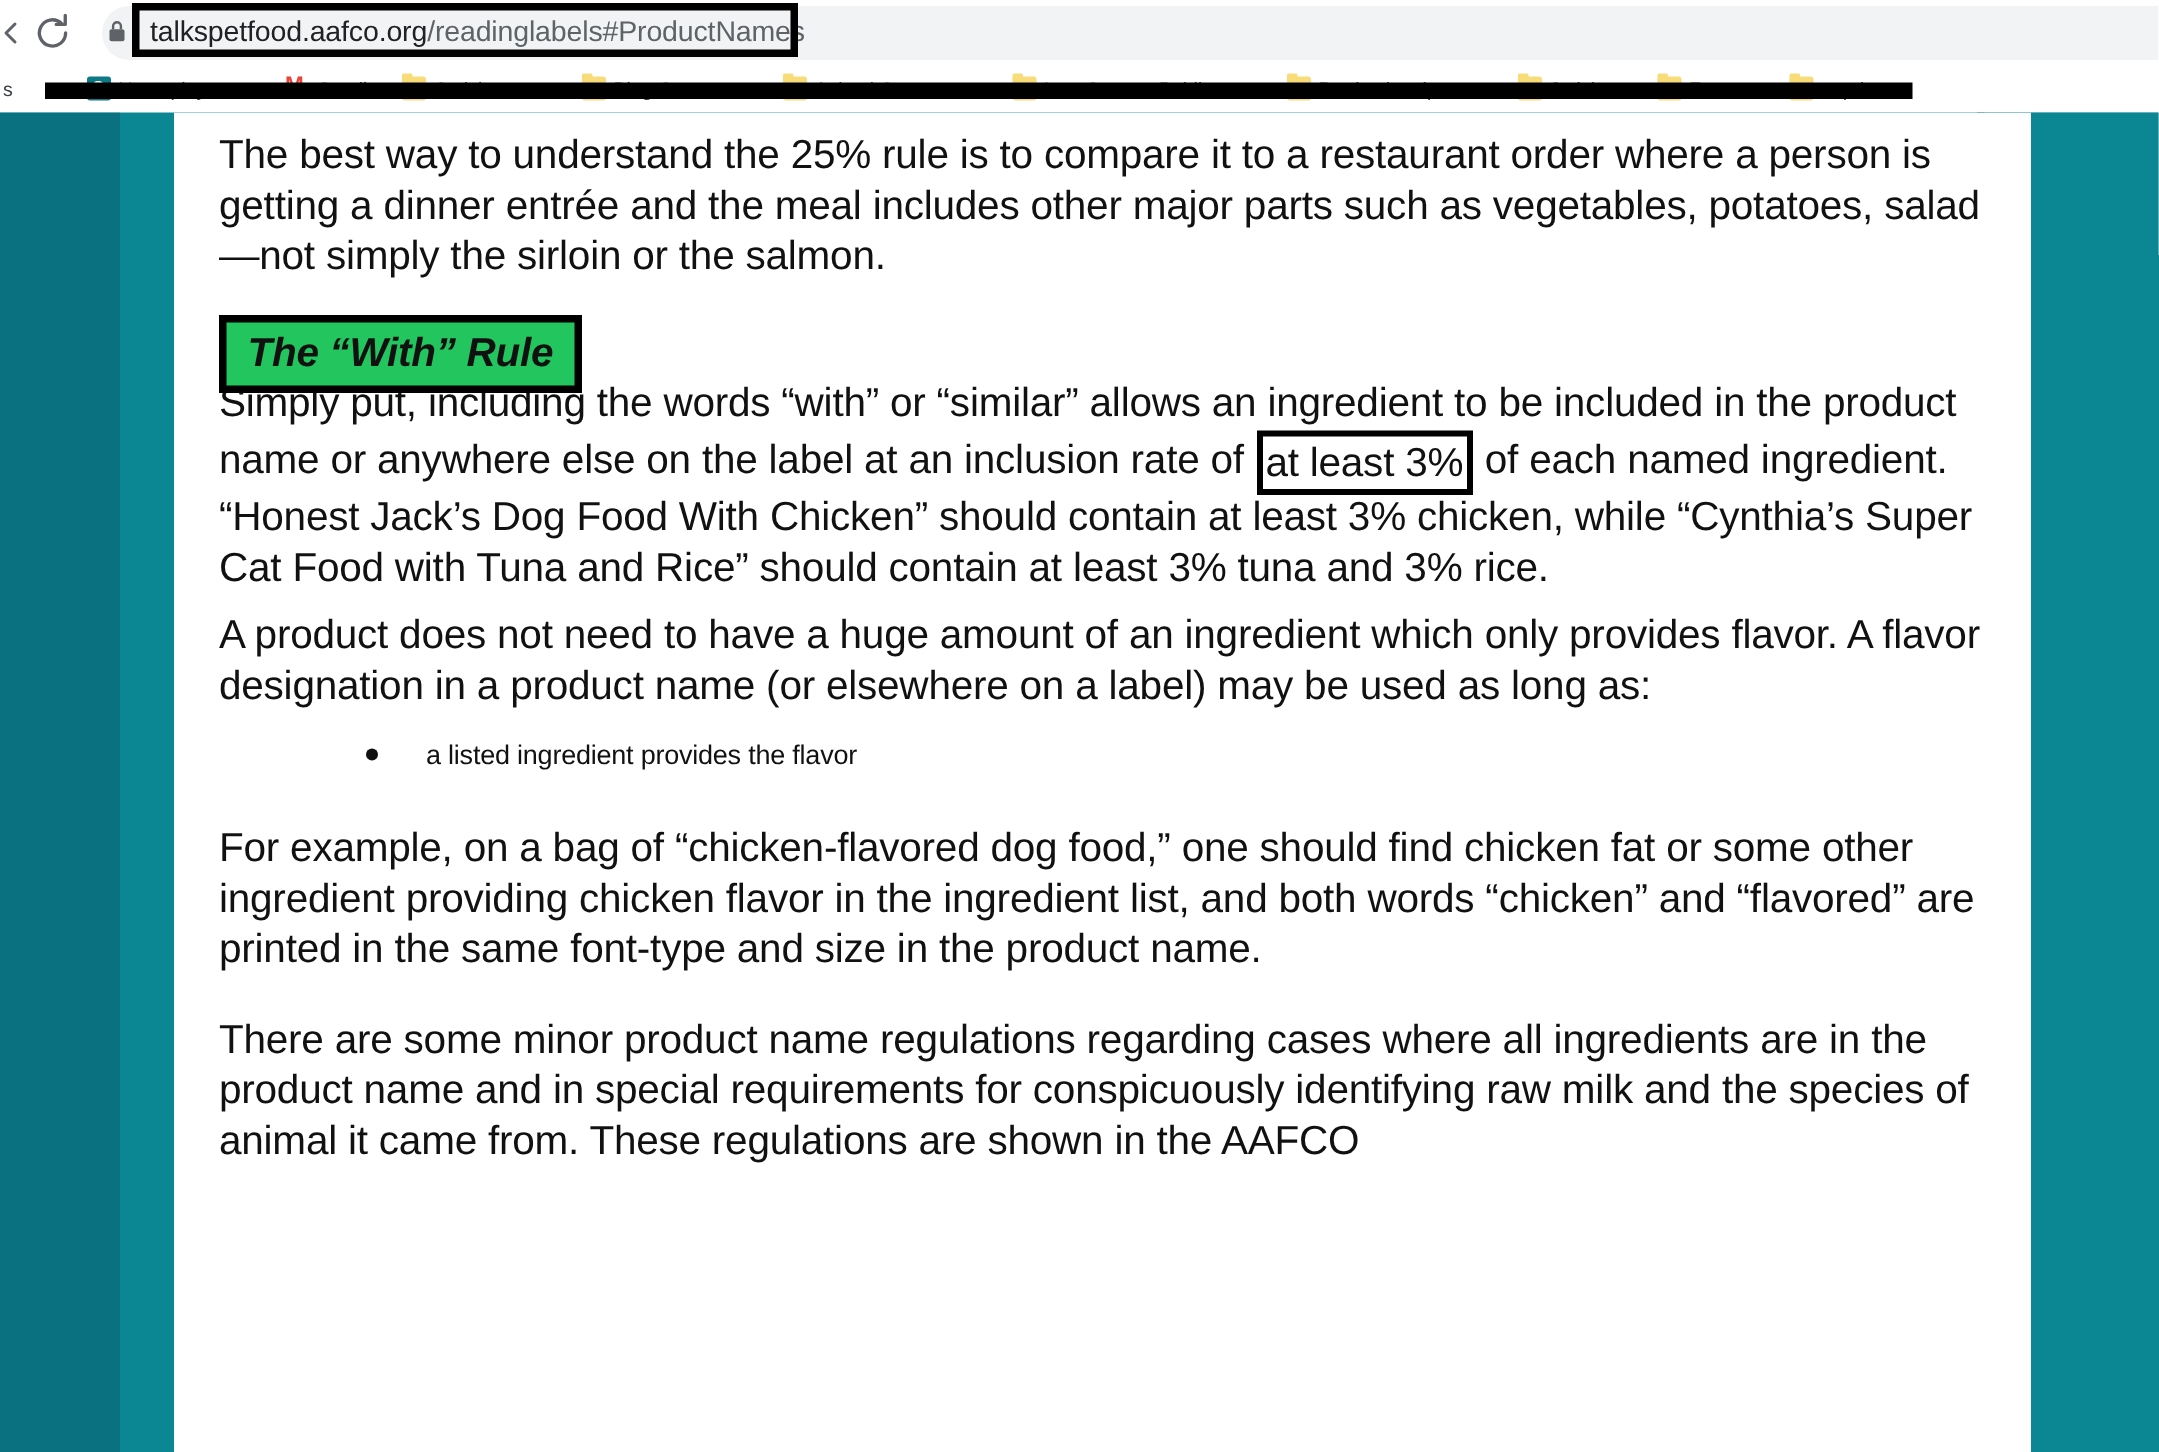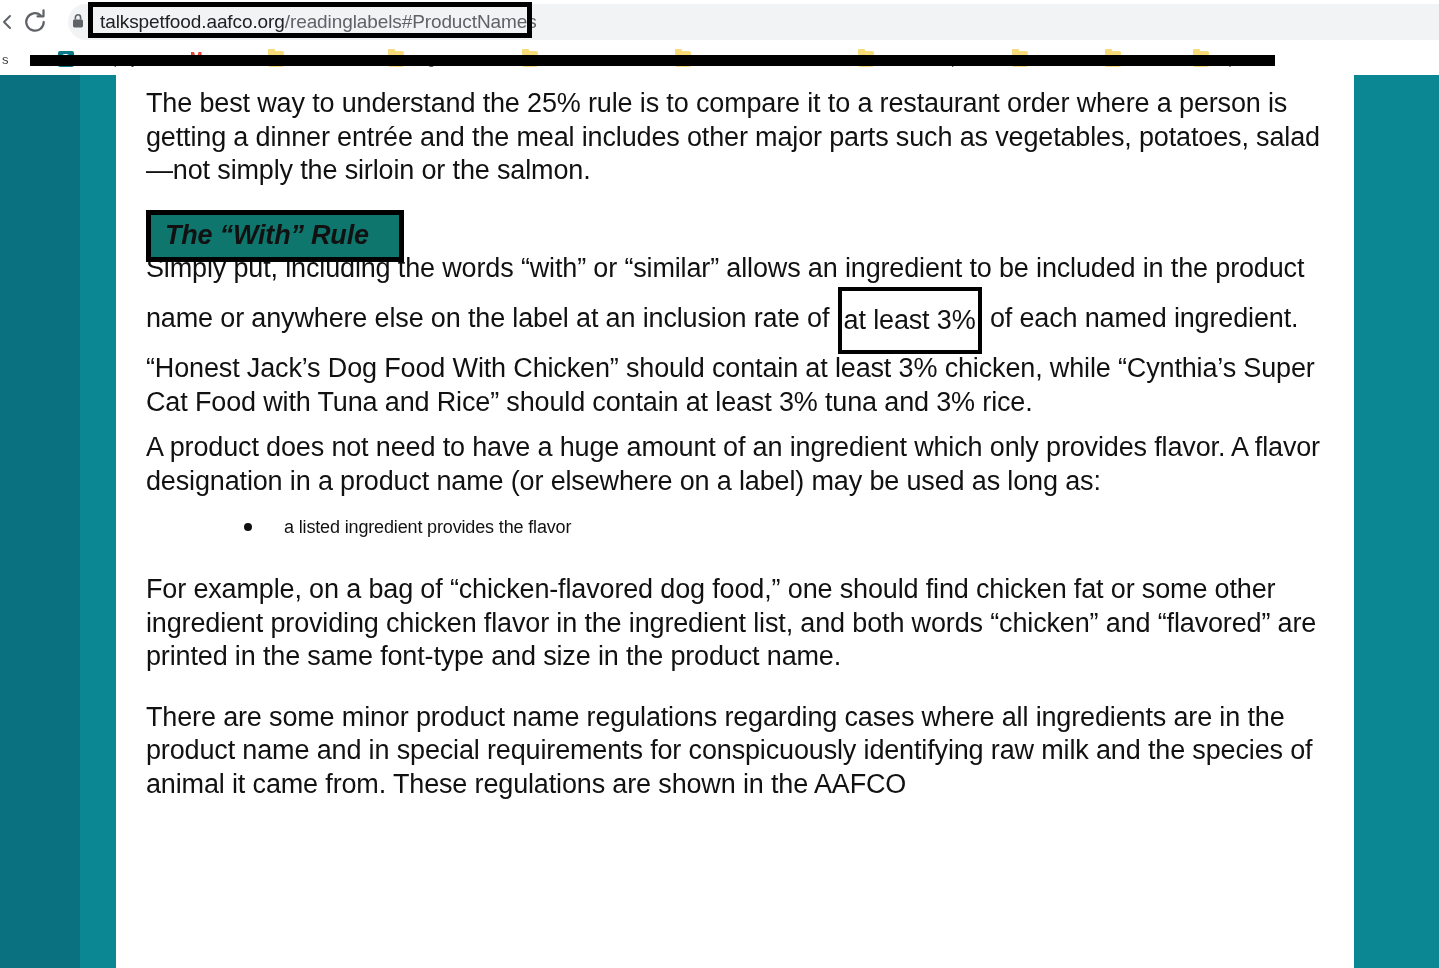--- a/index.html
+++ b/index.html
@@ -225,40 +225,40 @@
   .para-gap-lg { height: 27px; }
 
   
   .rule-heading-wrap {
     position: relative;
     display: inline-block;
   }
   .rule-heading-box {
     display: inline-block;
     border: 5px solid #000000;
-    background: #0f766e;
-    padding: 4px 30px 6px 14px;
+    background: #22c55e;
+    padding: 4px 14px 6px 14px;
     position: relative;
     z-index: 5;
   }
   .rule-heading-text {
     font-size: 27px;
     line-height: 32px;
     font-style: italic;
     font-weight: bold;
     color: #111111;
     letter-spacing: -0.2px;
     white-space: nowrap;
   }
 
   
   .inline-box {
     display: inline-block;
     border: 4px solid #000000;
-    padding: 16px 2px;
+    padding: 4px 2px;
     margin: 0 1px;
     line-height: 27px;
     position: relative;
     top: 2px;
     background: #ffffff;
   }
 
   .underline-emph {
     text-underline-offset: 2px;
     text-decoration-thickness: 2px;

